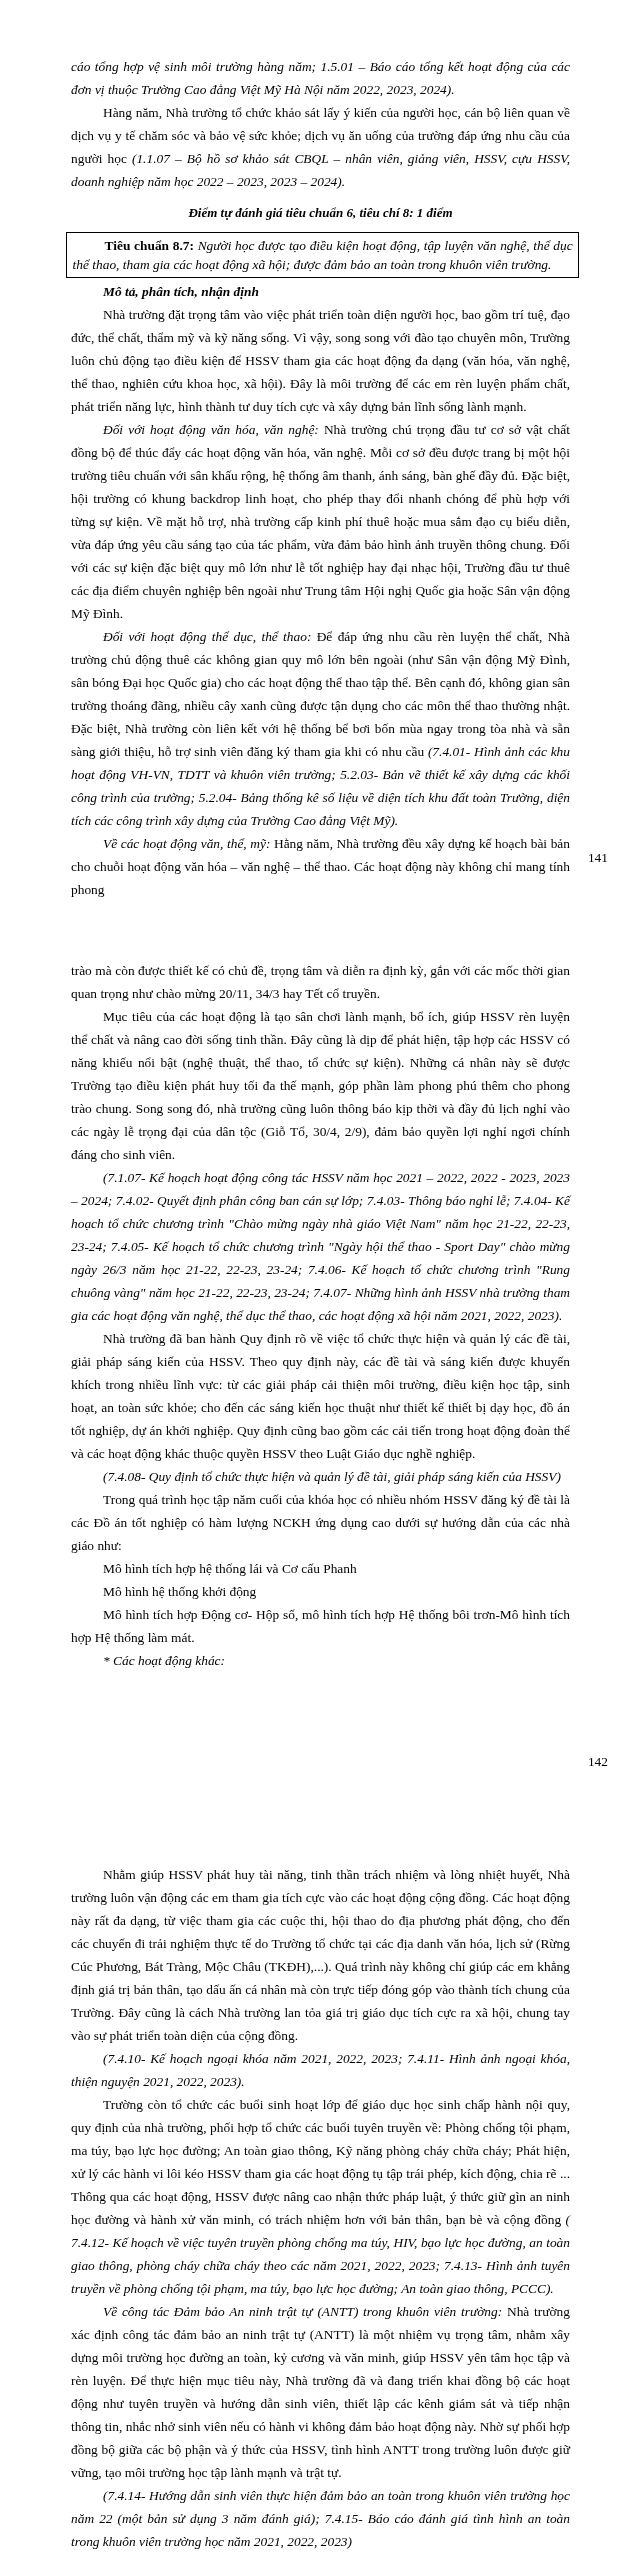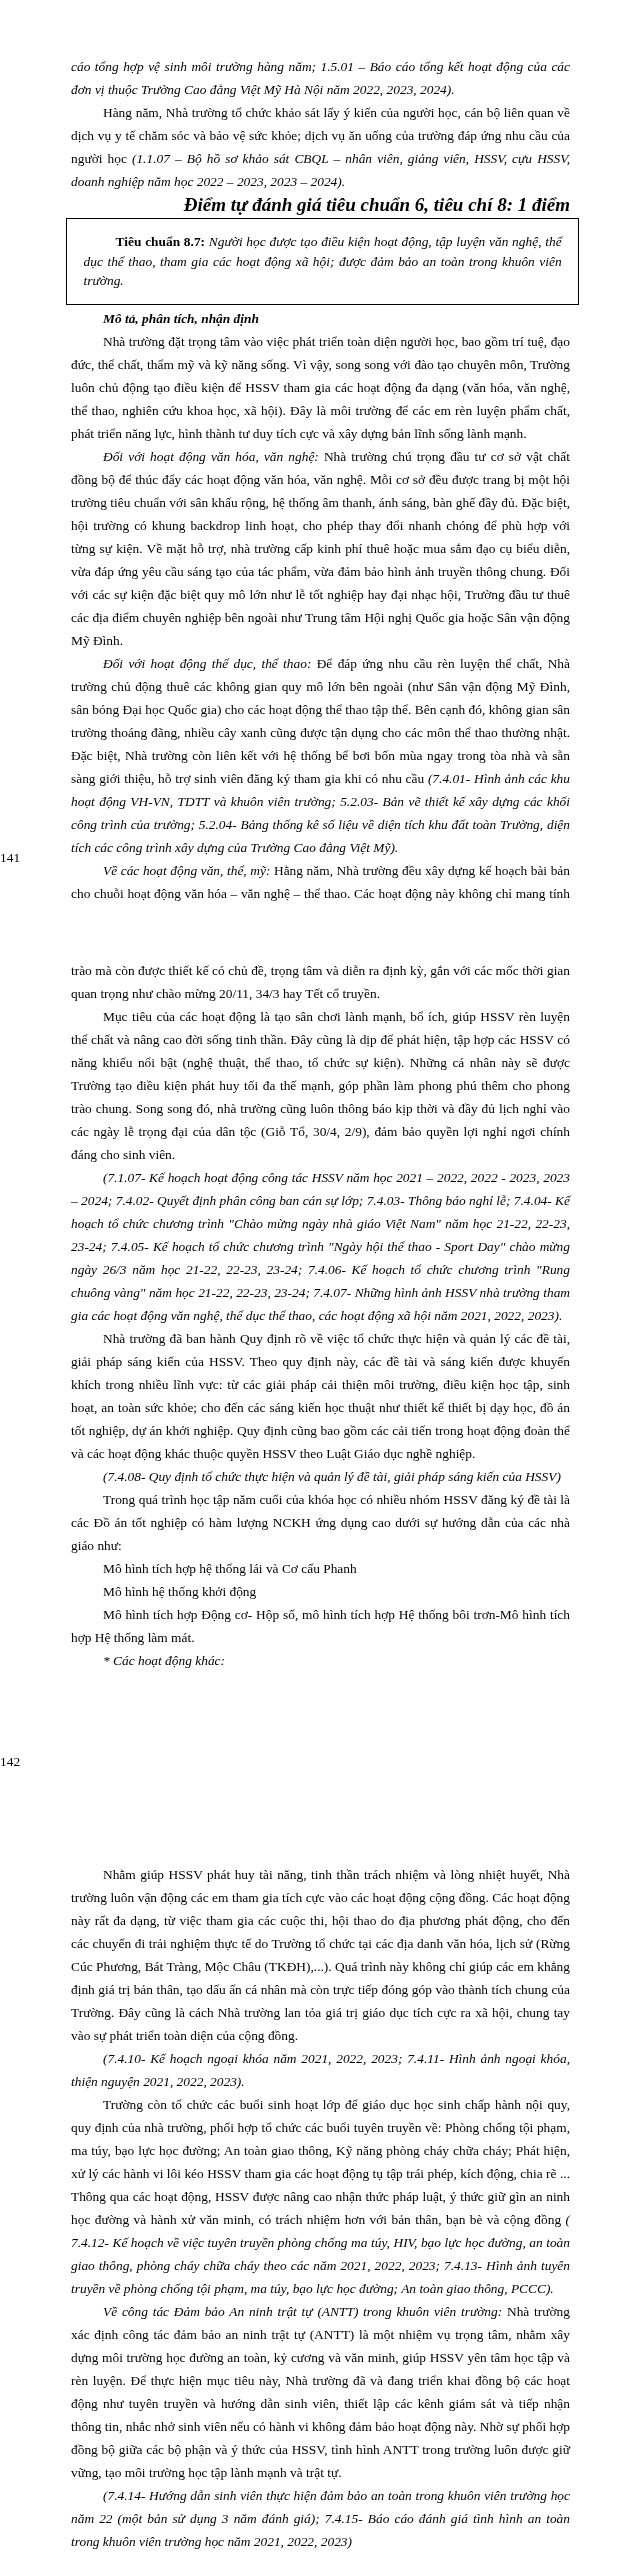--- a/index.html
+++ b/index.html
@@ -1,28 +1,28 @@
 <!DOCTYPE html>
 <html style="font-size:8.2px"><head>
 <meta charset="utf-8">
 <style>
   html, body { margin: 0; padding: 0; background: #ffffff; }
   body { width: 640px; font-family: "Liberation Serif", "DejaVu Serif", serif; color: #000000; }
   .doc { width: 640px; }
   .page { position: relative; width: 608px; box-sizing: border-box; padding: 55px 38px 0 71px; background: #ffffff; }
   .para { margin: 0; font-size: 13.4px; line-height: 23px; text-align: justify; }
   .indent { text-indent: 32px; }
-  .heading { margin: 0; font-size: 19px; line-height: 23px; text-align: right; font-weight: bold; font-style: italic; }
+  .heading { margin: 8px; font-size: 13px; line-height: 23px; text-align: center; font-weight: bold; font-style: italic; }
   .std-box { border: 1px solid #000000; margin: 1.5px -8.8px 1.5px -4.6px; padding: 2.6px 5.2px; }
-  .box-text { margin: 11px; font-size: 13.4px; line-height: 19.6px; text-align: justify; text-indent: 32px; }
+  .box-text { margin: 0; font-size: 13.4px; line-height: 19.6px; text-align: justify; text-indent: 32px; }
   .seg-normal { font-style: normal; }
   .seg-italic { font-style: italic; }
   .seg-bold { font-weight: bold; }
   .seg-bold-italic { font-weight: bold; font-style: italic; }
-  .pagenum { position: absolute; bottom: 35px; left: 0; width: 100%; text-align: left; font-size: 13.4px; line-height: 23px; }
+  .pagenum { position: absolute; bottom: 35px; left: 0; width: 100%; text-align: right; font-size: 13.4px; line-height: 23px; }
 </style>
 </head>
 <body>
 
 <div id="doc" class="doc">
     <div class="page" style="height: 904px;">
       <p class="para"><span class="seg-italic">cáo tổng hợp vệ sinh môi trường hàng năm; 1.5.01 – Báo cáo tổng kết hoạt động của các đơn vị thuộc Trường Cao đẳng Việt Mỹ Hà Nội năm 2022, 2023, 2024).</span></p>
       <p class="para indent"><span class="seg-normal">Hàng năm, Nhà trường tổ chức khảo sát lấy ý kiến của người học, cán bộ liên quan về dịch vụ y tế chăm sóc và bảo vệ sức khỏe; dịch vụ ăn uống của trường đáp ứng nhu cầu của người học </span><span class="seg-italic">(1.1.07 – Bộ hồ sơ khảo sát CBQL – nhân viên, giảng viên, HSSV, cựu HSSV, doanh nghiệp năm học 2022 – 2023, 2023 – 2024).</span></p>
       <p class="heading"><span class="seg-bold-italic">Điểm tự đánh giá tiêu chuẩn 6, tiêu chí 8: 1 điểm</span></p>
       <div class="std-box">

